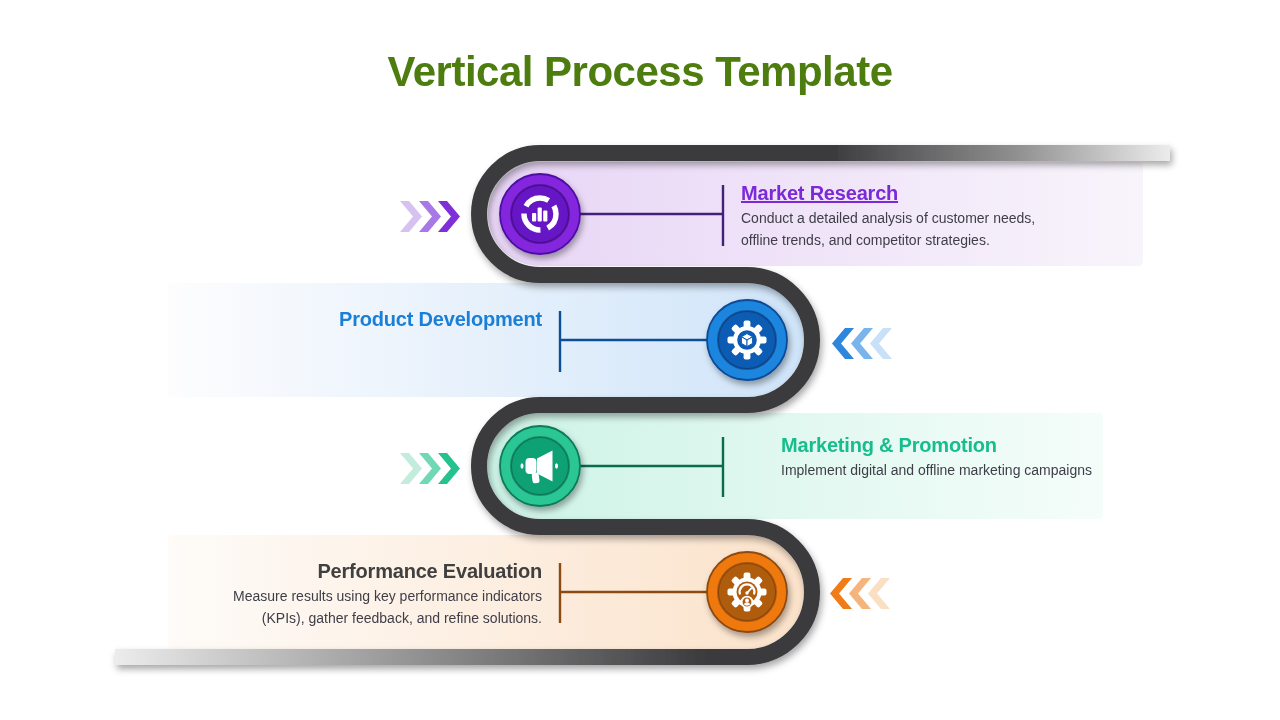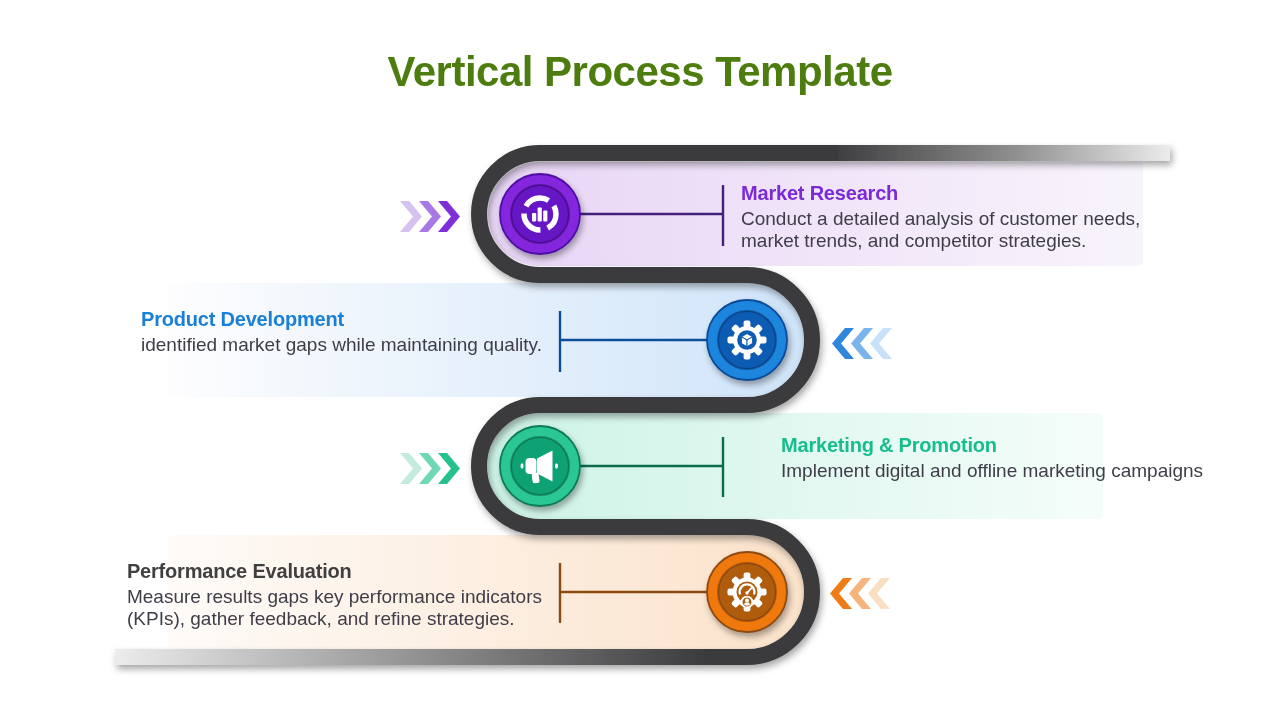--- a/index.html
+++ b/index.html
@@ -4,24 +4,24 @@
 <style>
   html,body{margin:0;padding:0;background:#ffffff;}
   body{width:1280px;height:720px;position:relative;overflow:hidden;
        font-family:"Liberation Sans","DejaVu Sans",sans-serif;}
   .stage{position:absolute;inset:0;}
   svg.art{position:absolute;left:0;top:0;}
   .slide-title{position:absolute;top:48px;left:0;width:100%;text-align:center;
        font-size:42px;font-weight:800;letter-spacing:-0.5px;color:#4d7c0f;}
   .step-text{position:absolute;}
   .step-text.right-side{text-align:left;}
-  .step-text.left-side{text-align:left;margin-left:46px;}
+  .step-text.left-side{text-align:right;margin-left:46px;}
   .step-heading{font-size:20px;font-weight:bold;letter-spacing:-0.2px;line-height:24px;margin-bottom:3px;}
-  .desc-line{font-size:19px;line-height:21.5px;color:#3f3e48;white-space:nowrap;}
-  .hd-0{color:#7c2ad8;} .hd-1{color:#1a7fd6;} .hd-2{color:#17bd8c;} .hd-3{color:#404040;}
+  .desc-line{font-size:14px;line-height:21.5px;color:#3f3e48;white-space:nowrap;}
+  .hd-0{color:#7c2ad8;text-decoration:underline;} .hd-1{color:#1a7fd6;} .hd-2{color:#17bd8c;} .hd-3{color:#404040;}
   .pos-step0{left:741px;top:181px;}
   .pos-step1{right:738px;top:307px;}
   .pos-step2{left:781px;top:433px;}
   .pos-step3{right:738px;top:559px;}
 </style>
 </head>
 <body>
 
 <div class="stage">
 
@@ -185,32 +185,31 @@
     <polygon points="0,0 9,0 22,15.5 9,31 0,31 13,15.5" transform="translate(19,0)" fill="#f5b47c"></polygon>
     <polygon points="0,0 9,0 22,15.5 9,31 0,31 13,15.5" transform="translate(38,0)" fill="#ef7c16"></polygon>
   </g>
 </svg>
 
   <div class="slide-title">Vertical Process Template</div>
 
   <div class="step-text right-side pos-step0">
     <div class="step-heading hd-0">Market Research</div>
     <div class="desc-line">Conduct a detailed analysis of customer needs,</div>
-    <div class="desc-line">market trends, and competitor strategies.</div>
+    <div class="desc-line">offline trends, and competitor strategies.</div>
   </div>
 
   <div class="step-text left-side pos-step1">
     <div class="step-heading hd-1">Product Development</div>
-    <div class="desc-line">identified market gaps while maintaining quality.</div>
   </div>
 
   <div class="step-text right-side pos-step2">
     <div class="step-heading hd-2">Marketing &amp; Promotion</div>
     <div class="desc-line">Implement digital and offline marketing campaigns</div>
   </div>
 
   <div class="step-text left-side pos-step3">
     <div class="step-heading hd-3">Performance Evaluation</div>
-    <div class="desc-line">Measure results gaps key performance indicators</div>
-    <div class="desc-line">(KPIs), gather feedback, and refine strategies.</div>
+    <div class="desc-line">Measure results using key performance indicators</div>
+    <div class="desc-line">(KPIs), gather feedback, and refine solutions.</div>
   </div>
 
 </div>
 
 </body></html>

